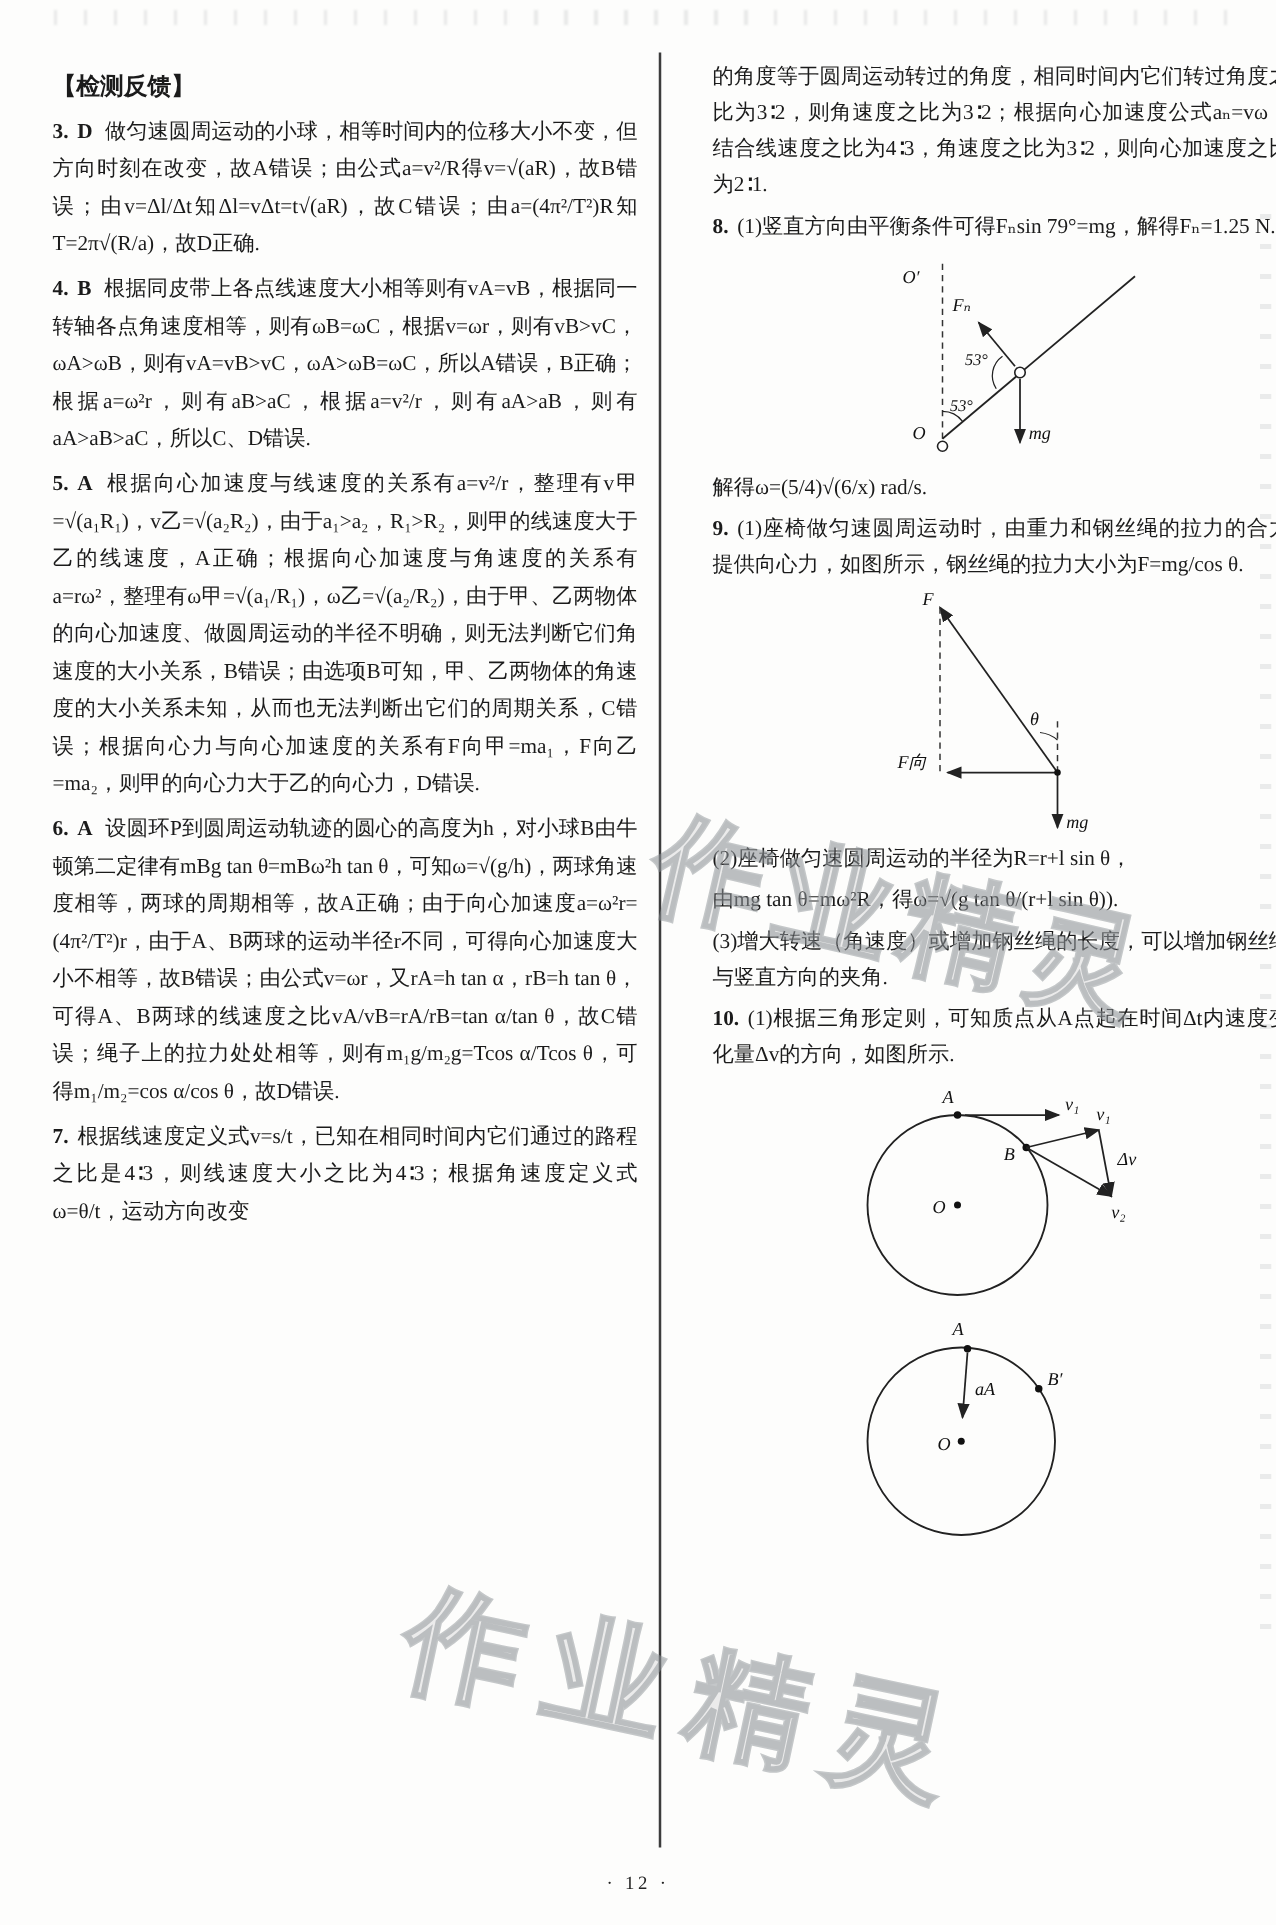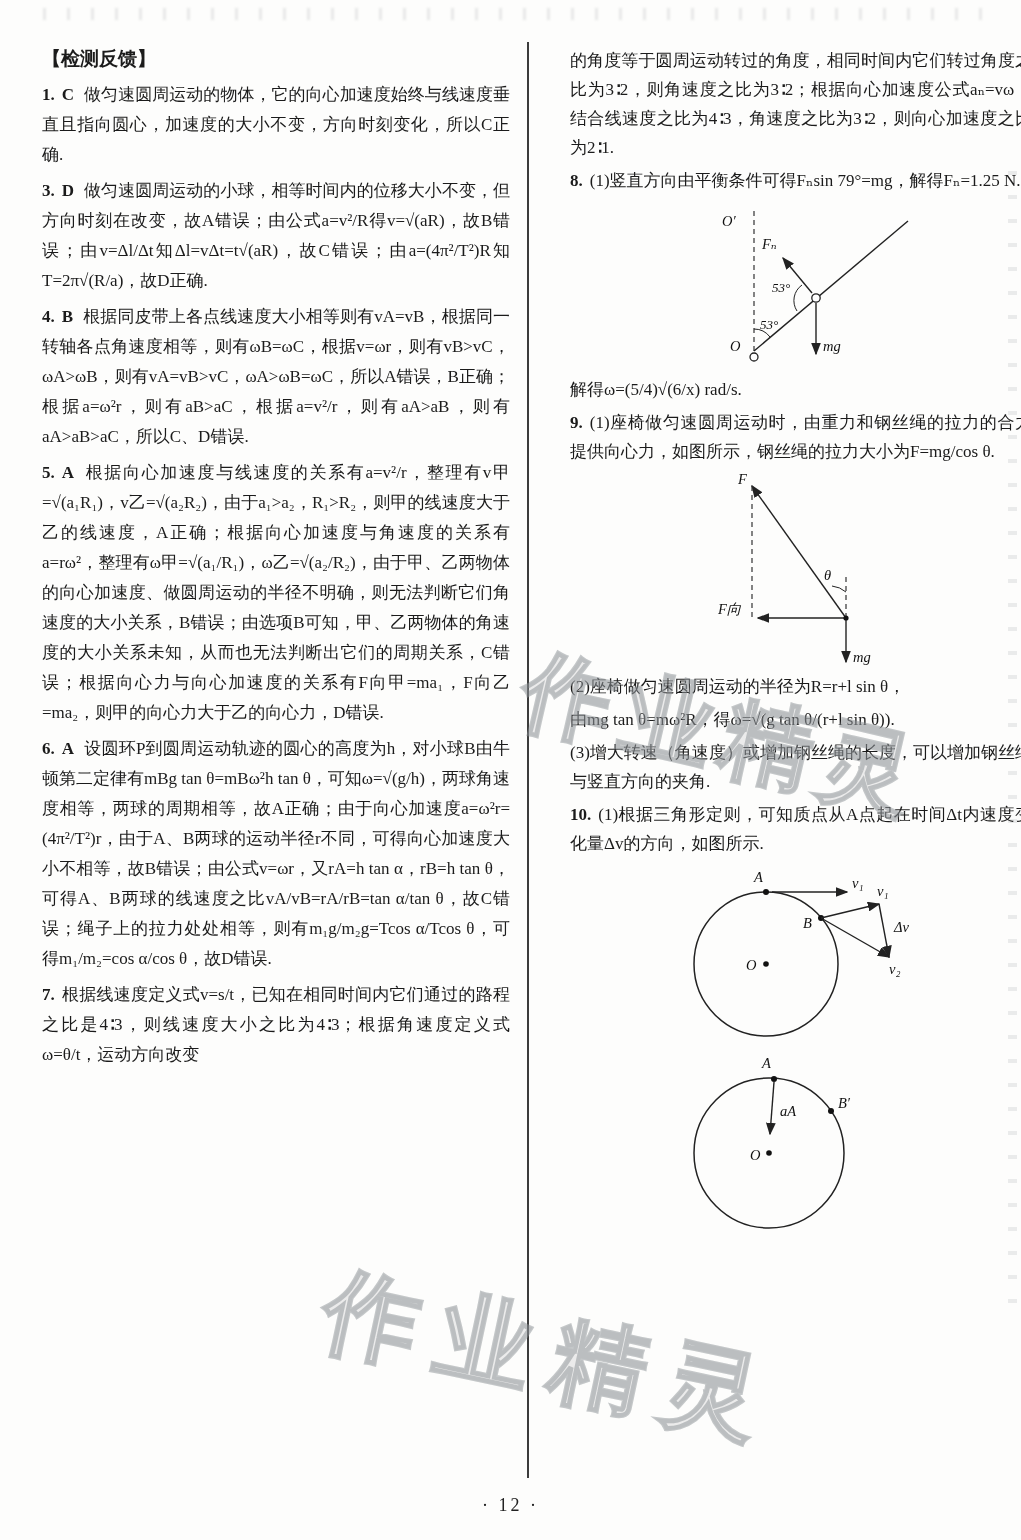--- a/index.html
+++ b/index.html
@@ -16,56 +16,55 @@
   }
   .artifact-right{
     position:absolute;right:4px;top:160px;width:9px;height:1150px;opacity:.12;
     background:repeating-linear-gradient(180deg,transparent 0 11px,#6b6f74 11px 15px,transparent 15px 24px);
     filter:blur(.6px);
   }
   .divider{position:absolute;left:527px;top:42px;width:2px;height:1436px;background:#3c3c3c;}
   .col{position:absolute;top:46px;}
   .col-left{left:42px;width:468px;}
   .col-right{left:570px;width:462px;}
-  .hdr{font-weight:bold;font-size:19px;margin:0 0 8px 0;}
+  .hdr{font-weight:bold;font-size:19px;margin:10px 0 8px 0;}
   p.item{margin:0 0 6px 0;font-size:17px;line-height:30px;text-align:justify;text-justify:inter-ideograph;}
   .col-right p.item{margin-bottom:4px;line-height:29px;}
   .num{font-weight:bold;margin-right:7px;}
   .ans{font-weight:bold;margin-right:10px;}
   .fig{display:flex;justify-content:center;margin:4px 0;}
   .lbl{font-size:14.5px;font-style:italic;fill:#111;font-family:"Liberation Serif","DejaVu Serif",serif;}
   .lbl-s{font-size:13px;}
   .solid{stroke:#222;stroke-width:1.4;}
   .dash{stroke:#333;stroke-width:1.2;stroke-dasharray:5 4;}
   .arc{fill:none;stroke:#222;stroke-width:1;}
   .ring{fill:none;stroke:#222;stroke-width:1.5;}
   .dot{fill:#111;}
   .ball{fill:#fff;stroke:#222;stroke-width:1.3;}
   .wm{
     position:absolute;font-weight:bold;white-space:nowrap;z-index:6;pointer-events:none;
     color:rgba(140,145,150,.16);-webkit-text-stroke:2.2px rgba(140,145,150,.5);
     font-family:"Liberation Sans","DejaVu Sans",sans-serif;
   }
   .wm1{left:538px;top:628px;font-size:92px;letter-spacing:10px;transform:rotate(13deg);transform-origin:left top;}
   .wm2{left:338px;top:1246px;font-size:96px;letter-spacing:20px;transform:rotate(12deg);transform-origin:left top;}
-  .footer{position:absolute;left:0;right:0;bottom:24px;text-align:center;font-size:18px;letter-spacing:3px;color:#222;}
+  .footer{position:absolute;left:0;right:0;bottom:24px;text-align:center;font-size:15px;letter-spacing:3px;color:#222;}
 </style>
 </head>
 <body>
 
 <div class="page">
 
   <div class="artifact-top"></div>
   <div class="artifact-right"></div>
   <div class="divider"></div>
 
   <div class="col col-left">
     <div class="hdr">【检测反馈】</div>
 
-    <p class="item"><span class="num">1.</span><span class="ans">C</span><span class="txt">做匀速圆周运动的物体，它的向心加速度始终与线速度垂直且指向圆心，加速度的大小不变，方向时刻变化，所以C正确.</span></p>
 
 
     <p class="item"><span class="num">3.</span><span class="ans">D</span><span class="txt">做匀速圆周运动的小球，相等时间内的位移大小不变，但方向时刻在改变，故A错误；由公式a=v²/R得v=√(aR)，故B错误；由v=Δl/Δt知Δl=vΔt=t√(aR)，故C错误；由a=(4π²/T²)R知T=2π√(R/a)，故D正确.</span></p>
 
     <p class="item"><span class="num">4.</span><span class="ans">B</span><span class="txt">根据同皮带上各点线速度大小相等则有vA=vB，根据同一转轴各点角速度相等，则有ωB=ωC，根据v=ωr，则有vB&gt;vC，ωA&gt;ωB，则有vA=vB&gt;vC，ωA&gt;ωB=ωC，所以A错误，B正确；根据a=ω²r，则有aB&gt;aC，根据a=v²/r，则有aA&gt;aB，则有aA&gt;aB&gt;aC，所以C、D错误.</span></p>
 
     <p class="item"><span class="num">5.</span><span class="ans">A</span><span class="txt">根据向心加速度与线速度的关系有a=v²/r，整理有v甲=√(a₁R₁)，v乙=√(a₂R₂)，由于a₁&gt;a₂，R₁&gt;R₂，则甲的线速度大于乙的线速度，A正确；根据向心加速度与角速度的关系有a=rω²，整理有ω甲=√(a₁/R₁)，ω乙=√(a₂/R₂)，由于甲、乙两物体的向心加速度、做圆周运动的半径不明确，则无法判断它们角速度的大小关系，B错误；由选项B可知，甲、乙两物体的角速度的大小关系未知，从而也无法判断出它们的周期关系，C错误；根据向心力与向心加速度的关系有F向甲=ma₁，F向乙=ma₂，则甲的向心力大于乙的向心力，D错误.</span></p>
 
     <p class="item"><span class="num">6.</span><span class="ans">A</span><span class="txt">设圆环P到圆周运动轨迹的圆心的高度为h，对小球B由牛顿第二定律有mBg tan θ=mBω²h tan θ，可知ω=√(g/h)，两球角速度相等，两球的周期相等，故A正确；由于向心加速度a=ω²r=(4π²/T²)r，由于A、B两球的运动半径r不同，可得向心加速度大小不相等，故B错误；由公式v=ωr，又rA=h tan α，rB=h tan θ，可得A、B两球的线速度之比vA/vB=rA/rB=tan α/tan θ，故C错误；绳子上的拉力处处相等，则有m₁g/m₂g=Tcos α/Tcos θ，可得m₁/m₂=cos α/cos θ，故D错误.</span></p>
 

